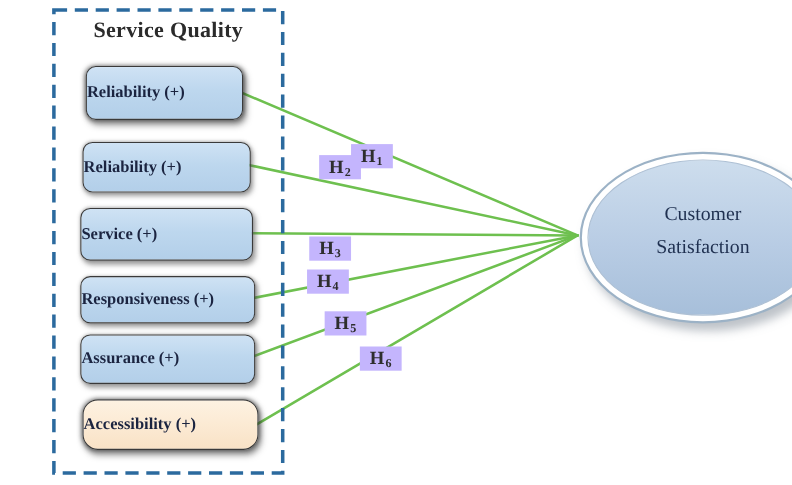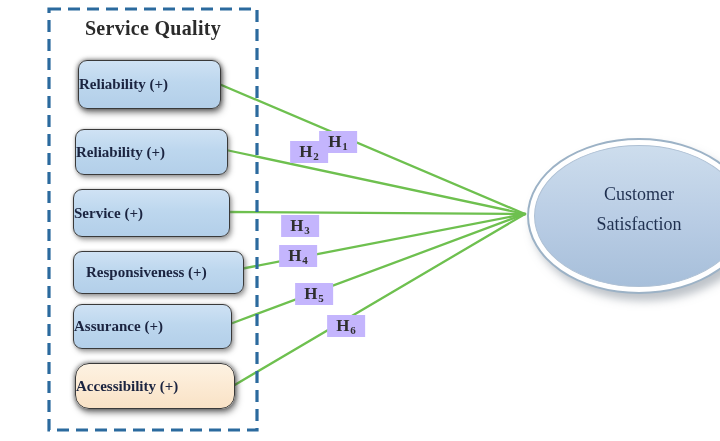--- a/index.html
+++ b/index.html
@@ -40,21 +40,21 @@
   }
   .predictor-box.glow {
     box-shadow: 0 0 5px rgba(35,35,35,0.75), 2px 4px 6px rgba(40,40,40,0.5);
   }
   .predictor-box.peach {
     background: linear-gradient(180deg, #fdf2e2 0%, #fcebd5 45%, #f9e2c6 100%);
   }
   .box-reliability     { left: 38px; top: 60px;  width: 141px; height: 47px; }
   .box-tangibility     { left: 35px; top: 129px; width: 151px; height: 44px; }
   .box-empathy         { left: 33px; top: 189px; width: 155px; height: 46px; }
-  .box-responsiveness  { left: 33px; top: 251px; width: 157px; height: 41px; padding-left: 12px; }
+  .box-responsiveness  { left: 33px; top: 251px; width: 157px; height: 41px; }
   .box-assurance       { left: 33px; top: 304px; width: 157px; height: 43px; }
   .box-accessibility   { left: 35px; top: 363px; width: 158px; height: 44px; border-radius: 14px; }
   .hyp-label {
     position: absolute;
     transform: translate(-50%, -50%);
     background: #c4b5fd;
     padding: 1px 9px;
     font-size: 17px;
     font-weight: bold;
     color: #2e2e2e;

